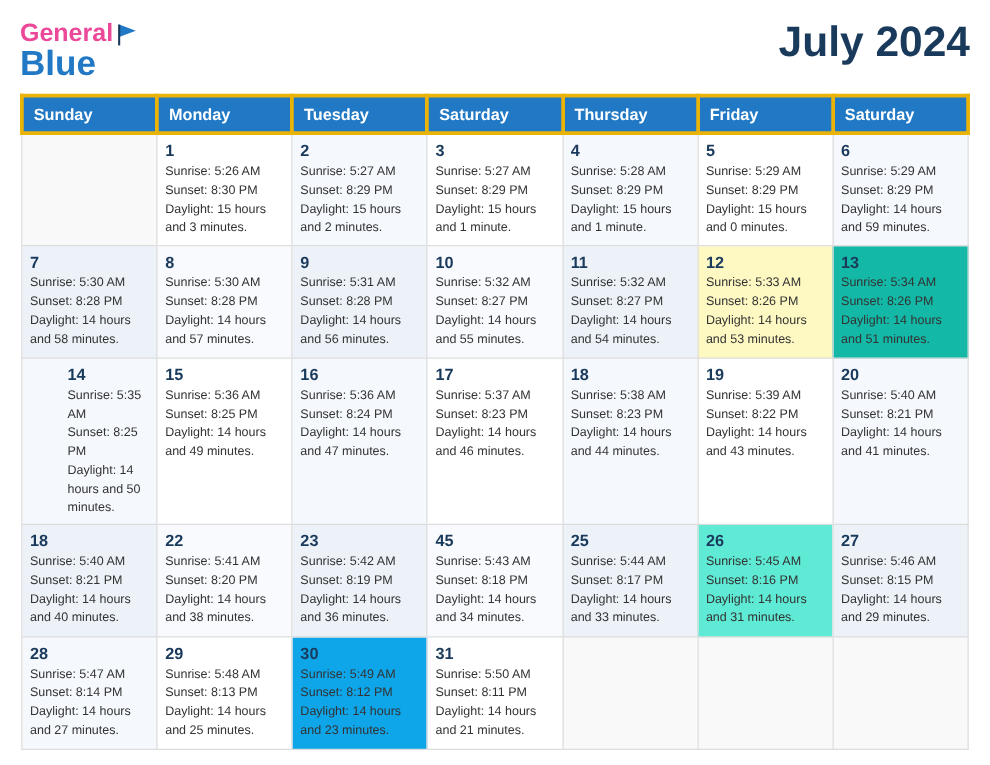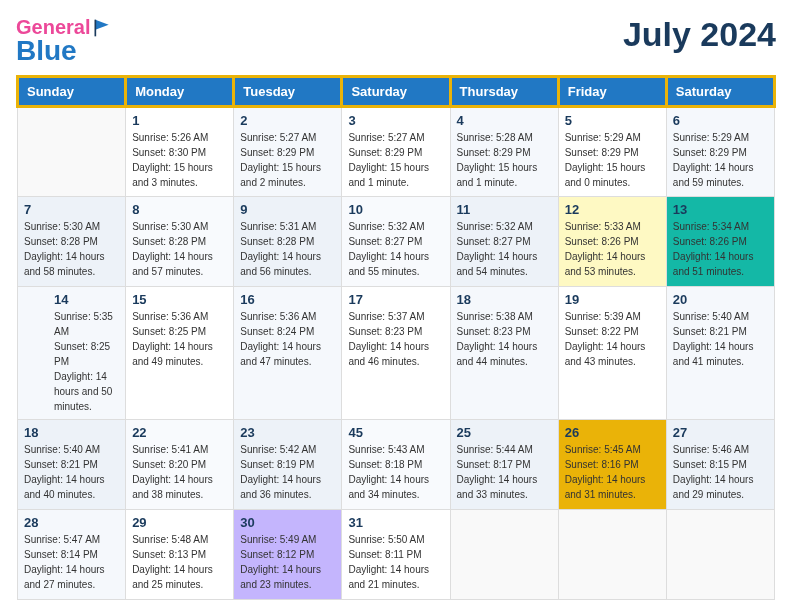--- a/index.html
+++ b/index.html
@@ -234,39 +234,39 @@
           <div class="day-info">Sunrise: 5:42 AM<br>Sunset: 8:19 PM<br>Daylight: 14 hours and 36 minutes.</div>
         </td>
         <td style="background-color: rgb(248, 250, 253);">
           <span class="day-number">45</span>
           <div class="day-info">Sunrise: 5:43 AM<br>Sunset: 8:18 PM<br>Daylight: 14 hours and 34 minutes.</div>
         </td>
         <td style="background-color: rgb(237, 242, 248);">
           <span class="day-number">25</span>
           <div class="day-info">Sunrise: 5:44 AM<br>Sunset: 8:17 PM<br>Daylight: 14 hours and 33 minutes.</div>
         </td>
-        <td style="background-color: #eab308;">
+        <td style="background-color: #5eead4;">
           <span class="day-number">26</span>
           <div class="day-info">Sunrise: 5:45 AM<br>Sunset: 8:16 PM<br>Daylight: 14 hours and 31 minutes.</div>
         </td>
         <td style="background-color: rgb(237, 242, 248);">
           <span class="day-number">27</span>
           <div class="day-info">Sunrise: 5:46 AM<br>Sunset: 8:15 PM<br>Daylight: 14 hours and 29 minutes.</div>
         </td>
       </tr>
       <tr>
         <td style="background-color: rgb(245, 248, 252);">
           <span class="day-number">28</span>
           <div class="day-info">Sunrise: 5:47 AM<br>Sunset: 8:14 PM<br>Daylight: 14 hours and 27 minutes.</div>
         </td>
         <td style="background-color: rgb(255, 255, 255); margin-top: 48px;">
           <span class="day-number">29</span>
           <div class="day-info">Sunrise: 5:48 AM<br>Sunset: 8:13 PM<br>Daylight: 14 hours and 25 minutes.</div>
         </td>
-        <td style="background-color: #c4b5fd;">
+        <td style="background-color: #0ea5e9;">
           <span class="day-number">30</span>
           <div class="day-info">Sunrise: 5:49 AM<br>Sunset: 8:12 PM<br>Daylight: 14 hours and 23 minutes.</div>
         </td>
         <td style="background-color: rgb(255, 255, 255);">
           <span class="day-number">31</span>
           <div class="day-info">Sunrise: 5:50 AM<br>Sunset: 8:11 PM<br>Daylight: 14 hours and 21 minutes.</div>
         </td>
         <td class="empty-cell" style="background-color: rgb(245, 248, 252);"></td>
         <td class="empty-cell" style="background-color: rgb(255, 255, 255);"></td>
         <td class="empty-cell" style="background-color: rgb(245, 248, 252);"></td>

